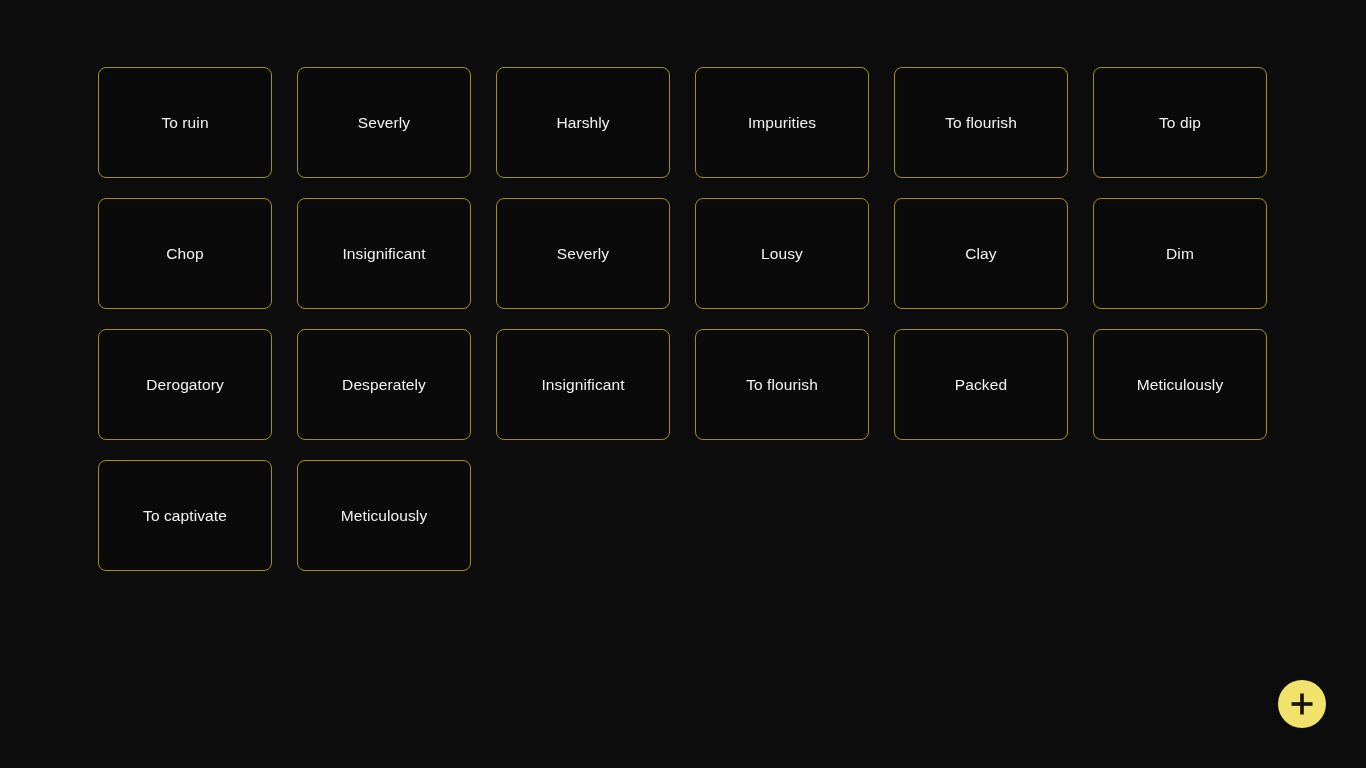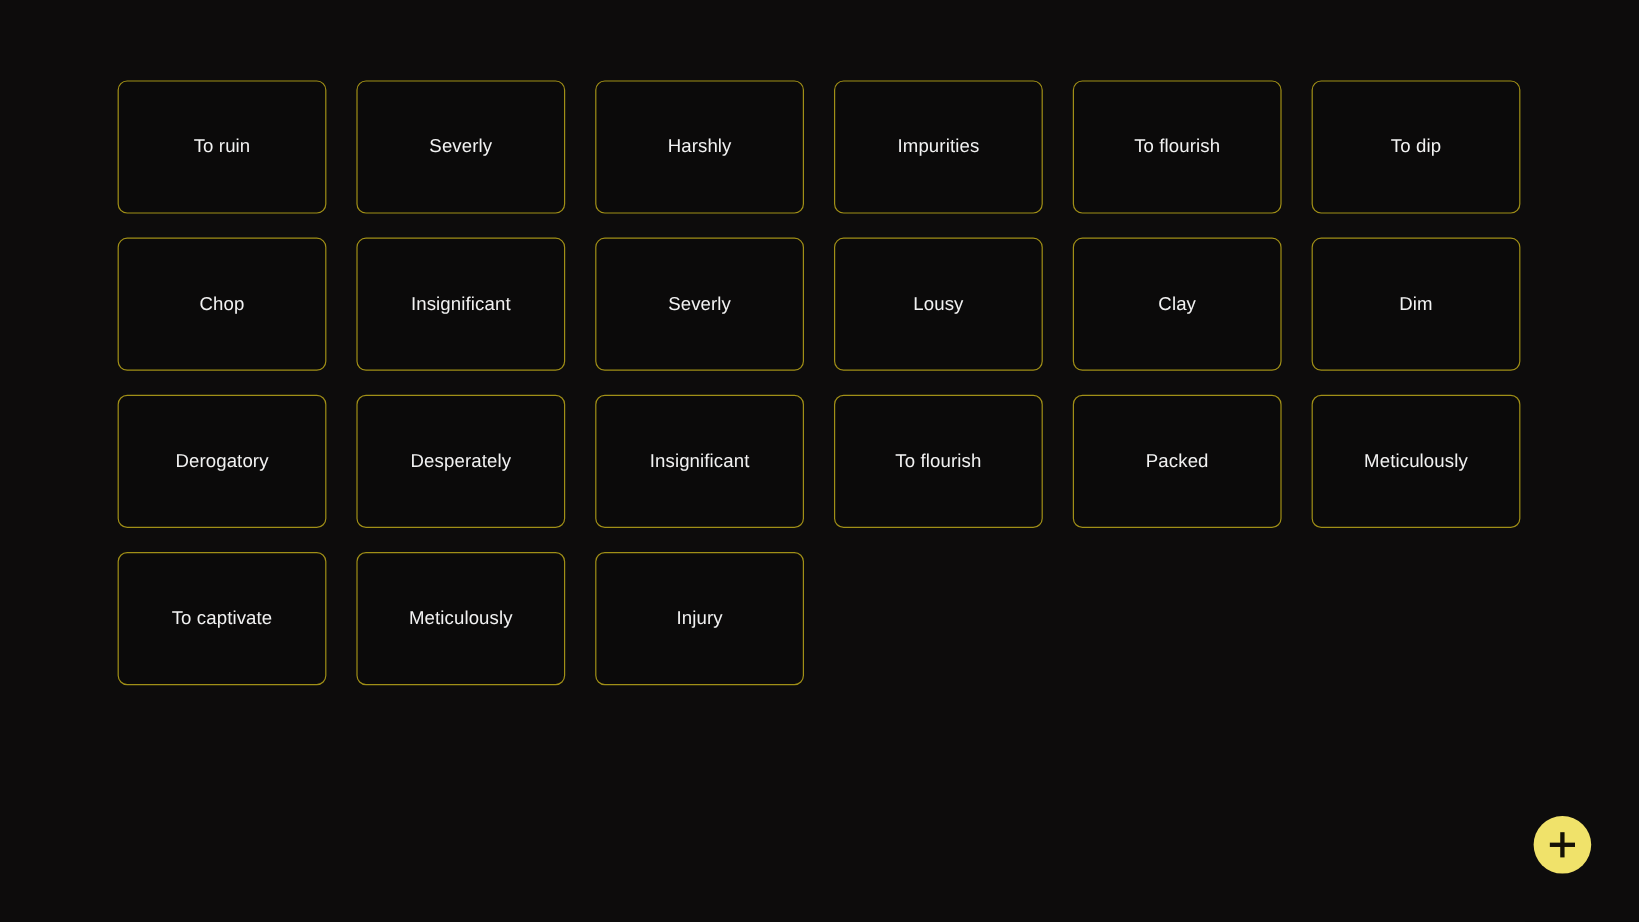--- a/index.html
+++ b/index.html
@@ -145,23 +145,20 @@
       </div>
       <div class="word-card">
         <span class="word-card-label">Meticulously</span>
       </div>
       <div class="word-card">
         <span class="word-card-label">To captivate</span>
       </div>
       <div class="word-card">
         <span class="word-card-label">Meticulously</span>
       </div>
-      <div class="word-card">
-        <span class="word-card-label">Injury</span>
-      </div>
     </div>
 
   <button id="add-fab" aria-label="Add">
     <svg class="plus-icon" viewBox="0 0 22 22">
       <rect x="9.2" y="0.5" width="3.6" height="21"></rect>
       <rect x="0.5" y="9.2" width="21" height="3.6"></rect>
     </svg>
   </button>
 
 </div>

